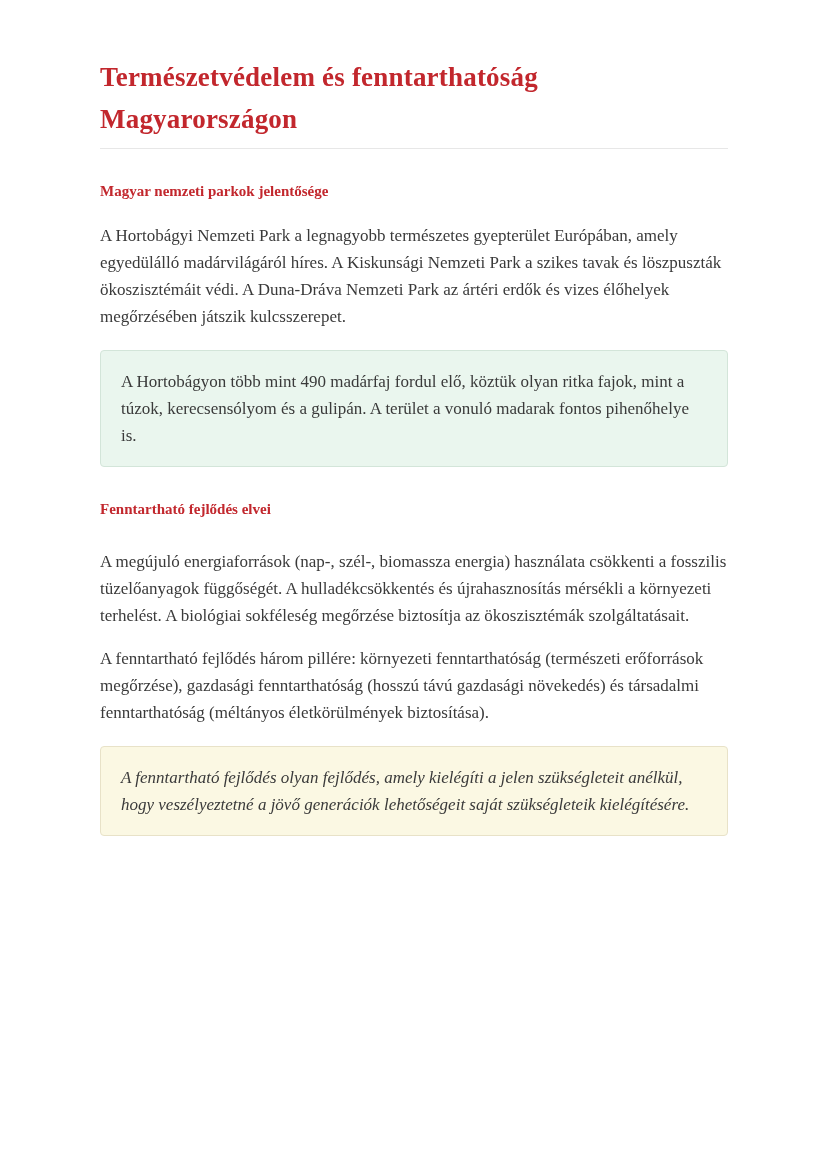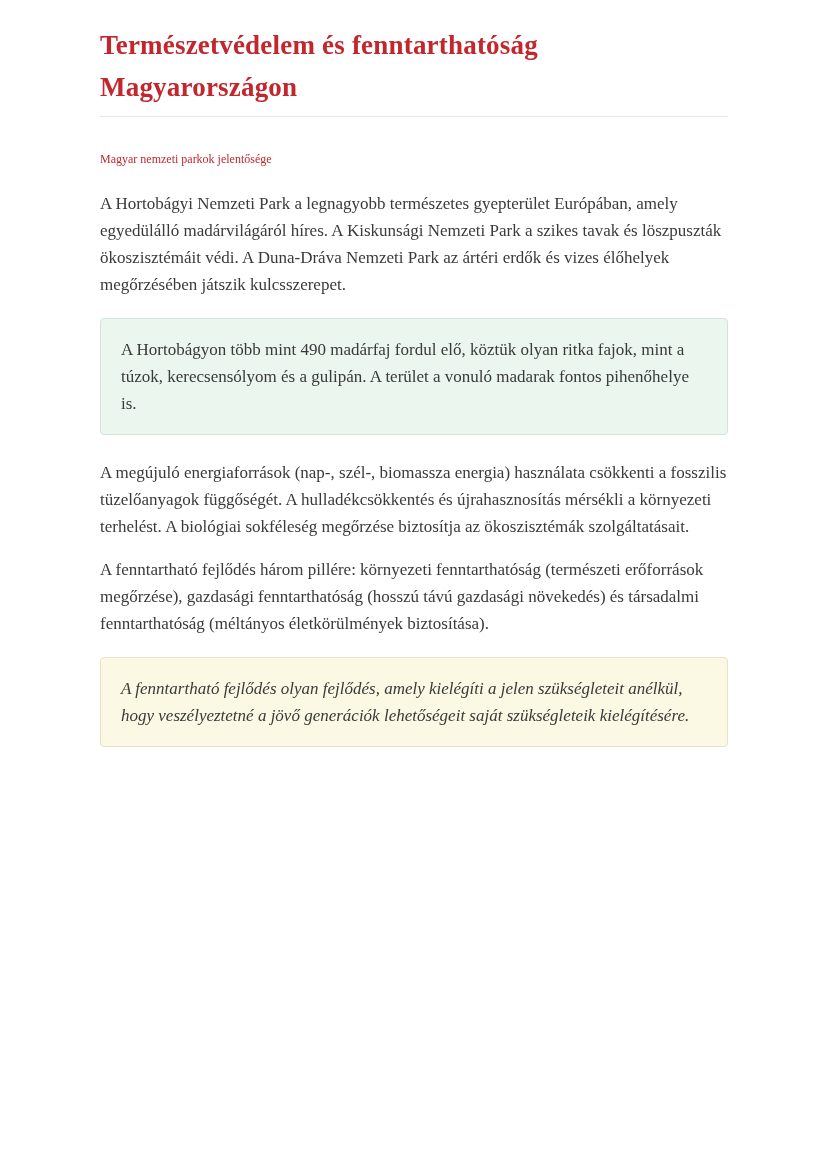--- a/index.html
+++ b/index.html
@@ -21,21 +21,21 @@
   body {
     width: 828px;
     height: 1171px;
     font-family: "Liberation Serif", "DejaVu Serif", serif;
     color: var(--body-text);
     overflow: hidden;
   }
   .page {
     width: 628px;
     margin: 0 auto;
-    padding-top: 24px;
+    padding-top: 56px;
   }
   h1.doc-title {
     margin: 0;
     font-size: 27px;
     line-height: 42px;
     font-weight: 700;
     color: var(--accent-red);
     letter-spacing: 0.2px;
   }
   hr.title-rule {
@@ -47,23 +47,23 @@
   p.body-par {
     margin: 24px 0 0 0;
     font-size: 17px;
     line-height: 27px;
   }
   p.body-par.after-heading {
     margin-top: 16px;
   }
   h3.section-heading {
     margin: 28px 0 0 0;
-    font-size: 12px;
+    font-size: 15px;
     line-height: 29px;
-    font-weight: 400;
+    font-weight: 700;
     color: var(--accent-red);
   }
   .callout {
     margin: 20px 0 0 0;
     border-radius: 4px;
     padding: 17px 20px;
   }
   .callout p {
     margin: 0;
     font-size: 17px;
@@ -92,20 +92,21 @@
 
 
   <h3 class="section-heading">Magyar nemzeti parkok jelentősége</h3>
 
   <p class="body-par after-heading">A Hortobágyi Nemzeti Park a legnagyobb természetes gyepterület Európában, amely egyedülálló madárvilágáról híres. A Kiskunsági Nemzeti Park a szikes tavak és löszpuszták ökoszisztémáit védi. A Duna-Dráva Nemzeti Park az ártéri erdők és vizes élőhelyek megőrzésében játszik kulcsszerepet.</p>
 
   <div class="callout callout-green">
     <p>A Hortobágyon több mint 490 madárfaj fordul elő, köztük olyan ritka fajok, mint a túzok, kerecsensólyom és a gulipán. A terület a vonuló madarak fontos pihenőhelye is.</p>
   </div>
 
+  <h3 class="section-heading">Fenntartható fejlődés elvei</h3>
 
   <p class="body-par">A megújuló energiaforrások (nap-, szél-, biomassza energia) használata csökkenti a fosszilis tüzelőanyagok függőségét. A hulladékcsökkentés és újrahasznosítás mérsékli a környezeti terhelést. A biológiai sokféleség megőrzése biztosítja az ökoszisztémák szolgáltatásait.</p>
 
   <p class="body-par after-heading">A fenntartható fejlődés három pillére: környezeti fenntarthatóság (természeti erőforrások megőrzése), gazdasági fenntarthatóság (hosszú távú gazdasági növekedés) és társadalmi fenntarthatóság (méltányos életkörülmények biztosítása).</p>
 
   <div class="callout callout-yellow">
     <p>A fenntartható fejlődés olyan fejlődés, amely kielégíti a jelen szükségleteit anélkül, hogy veszélyeztetné a jövő generációk lehetőségeit saját szükségleteik kielégítésére.</p>
   </div>
 
 </div>

